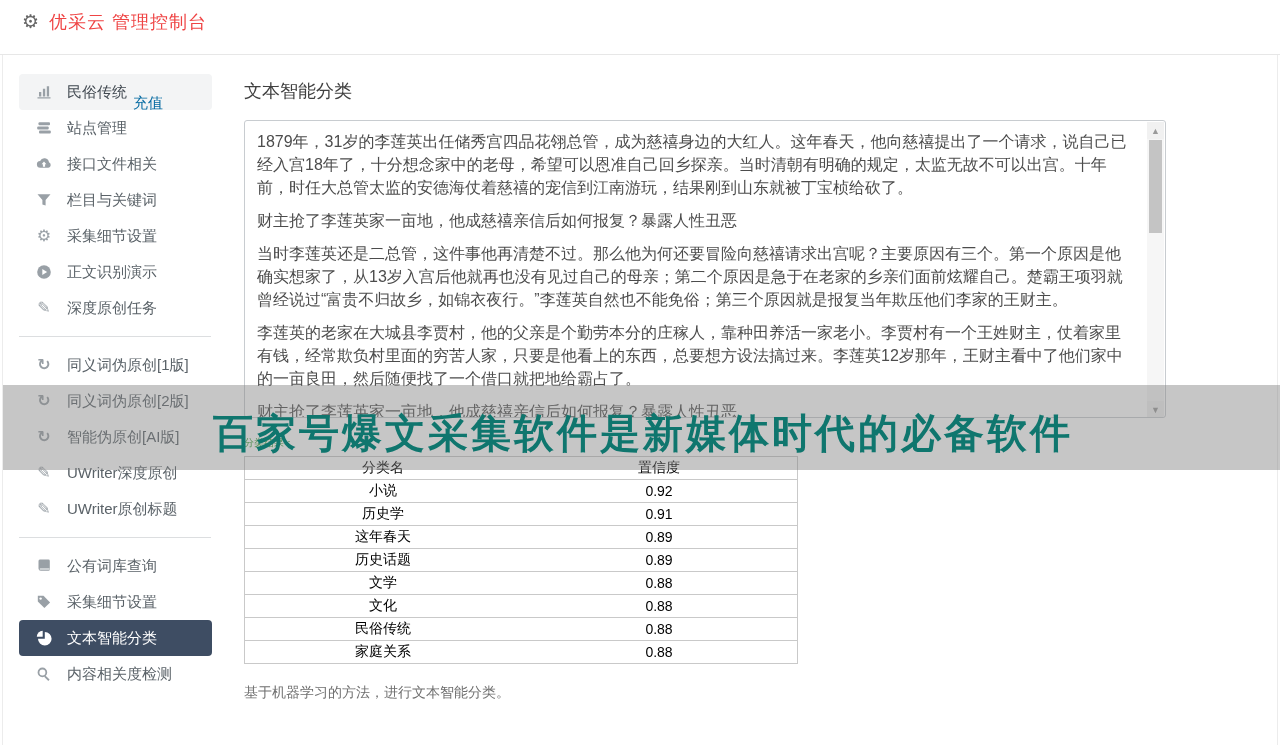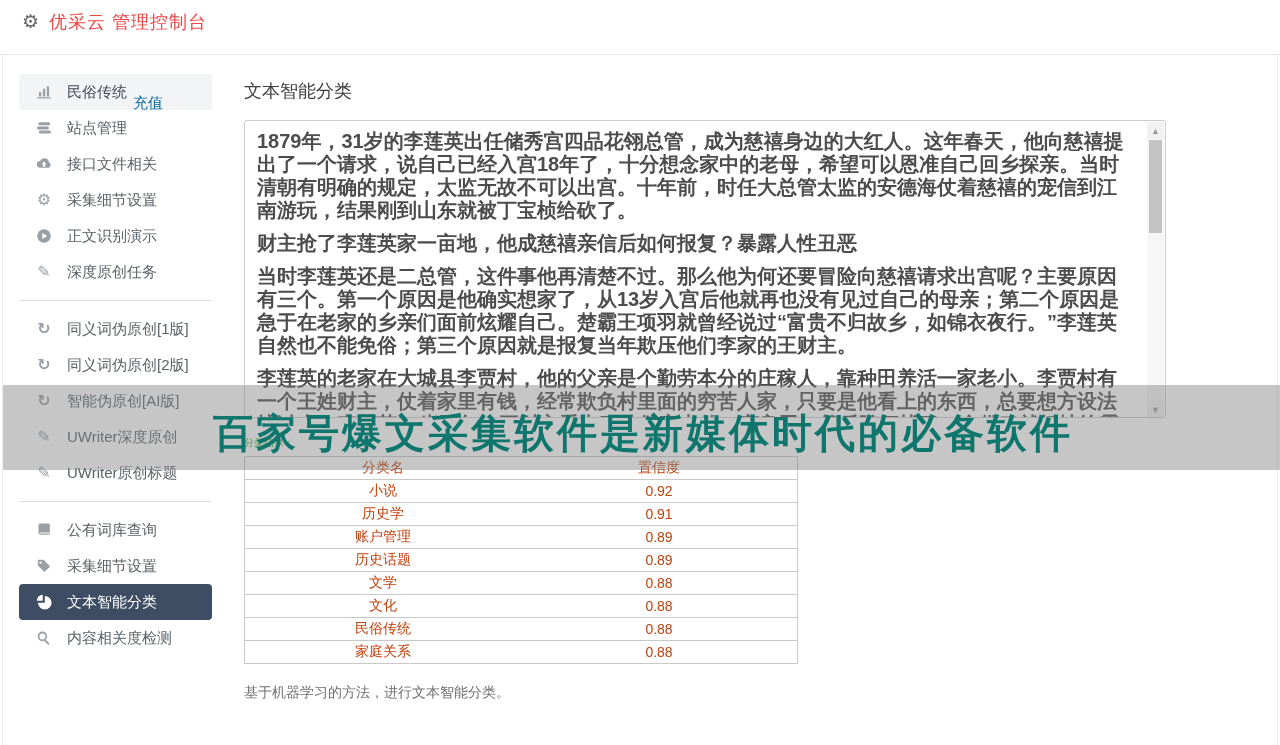--- a/index.html
+++ b/index.html
@@ -25,33 +25,33 @@
   .nav-item.active { background:#3e4d63; color:#fff; }
   .nav-item.active .nav-icon { color:#fff; }
   .nav-badge { color:#0369a1; margin-left:6px; font-size:15px;margin-top:23px; }
   .nav-divider { height:1px; background:#dcdee0; margin:10px 20px 10px 0; }
   
   .main { flex:1; padding:24px 0 0 13px; position:relative; }
   .page-title { font-size:18px; color:#404040; margin-bottom:17px; }
   .article-box { position:relative; width:922px; height:298px; border:1px solid #c8ccd0;
     border-radius:3px; background:#fff; overflow:hidden; }
   .article-text { position:absolute; top:0; left:0; right:18px; bottom:0; overflow:hidden;
-    padding:9px 12px 0 12px; font-size:20px; line-height:23px; color:#4c4c4c;font-weight:bold; }
+    padding:9px 12px 0 12px; font-size:16px; line-height:23px; color:#4c4c4c; }
   .article-text p { margin-bottom:10px; }
   
   .scrollbar { position:absolute; top:1px; right:1px; width:17px; height:296px; background:#f6f6f6; }
   .sb-arrow { position:absolute; left:0; width:17px; height:17px; color:#9a9a9a; font-size:9px;
     display:flex; align-items:center; justify-content:center; background:#f1f1f1; }
   .sb-arrow.up { top:0; } .sb-arrow.down { bottom:0; }
   .sb-thumb { position:absolute; left:2px; top:18px; width:13px; height:93px; background:#c4c4c4; }
   
   .result-label { margin-top:18px; font-size:10px; color:#2e9b2e;font-family:Liberation Serif, serif; }
   .result-table { margin-top:6px; width:554px; border-collapse:collapse; }
   .result-table th,.result-table td { border-top:1px solid #c9c9c9; border-bottom:1px solid #c9c9c9;
-    height:23px; text-align:center; font-size:14px; font-weight:normal; color:#c2410c; }
+    height:23px; text-align:center; font-size:14px; font-weight:normal; color:#000000; }
   .result-table tr th:first-child,.result-table tr td:first-child { border-left:1px solid #c9c9c9; }
   .result-table tr th:last-child,.result-table tr td:last-child { border-right:1px solid #c9c9c9; }
   .result-table th,.result-table td { width:50%; }
   .footer-note { margin-top:20px; font-size:14px; color:#6f6f6f; }
   
   .watermark { position:absolute; left:0; top:330px; width:1280px; height:85px;
     background:rgba(128,128,128,0.45); z-index:50; display:flex; align-items:center;
     justify-content:center; padding-top:12px; pointer-events:none; }
   .watermark span { font-size:40px; font-weight:bold; color:#0f766e; letter-spacing:3px;
     white-space:nowrap; }
@@ -87,20 +87,28 @@
         <span>站点管理</span>
       </div>
       <div class="nav-item">
         <span class="nav-icon">
           <svg viewBox="0 0 16 16">
             <path d="M13 6.3A4.7 4.7 0 0 0 4.1 5 3.4 3.4 0 0 0 4.5 11.8h7.9A2.9 2.9 0 0 0 13 6.3z"></path>
             <path fill="#fff" d="M8 5.6l2.4 2.7H9.1v2.5H6.9V8.3H5.6z"></path>
           </svg>
         </span>
         <span>接口文件相关</span>
+      </div>
+      <div class="nav-item">
+        <span class="nav-icon">
+          <svg viewBox="0 0 16 16">
+            <path d="M1.5 2.2h13L9.6 8.1v5.4l-3.2-1.1V8.1z"></path>
+          </svg>
+        </span>
+        <span>栏目与关键词</span>
       </div>
       <div class="nav-item">
         <span class="nav-icon char-icon">⚙</span>
         <span>采集细节设置</span>
       </div>
       <div class="nav-item">
         <span class="nav-icon">
           <svg viewBox="0 0 16 16">
             <circle cx="8" cy="8" r="6.8"></circle>
             <path fill="#fff" d="M6.3 5.1l4.8 2.9-4.8 2.9z"></path>
@@ -202,21 +210,21 @@
       <tbody id="result-body">
           <tr>
             <td>小说</td>
             <td>0.92</td>
           </tr>
           <tr>
             <td>历史学</td>
             <td>0.91</td>
           </tr>
           <tr>
-            <td>账户管理</td>
+            <td>这年春天</td>
             <td>0.89</td>
           </tr>
           <tr>
             <td>历史话题</td>
             <td>0.89</td>
           </tr>
           <tr>
             <td>文学</td>
             <td>0.88</td>
           </tr>

